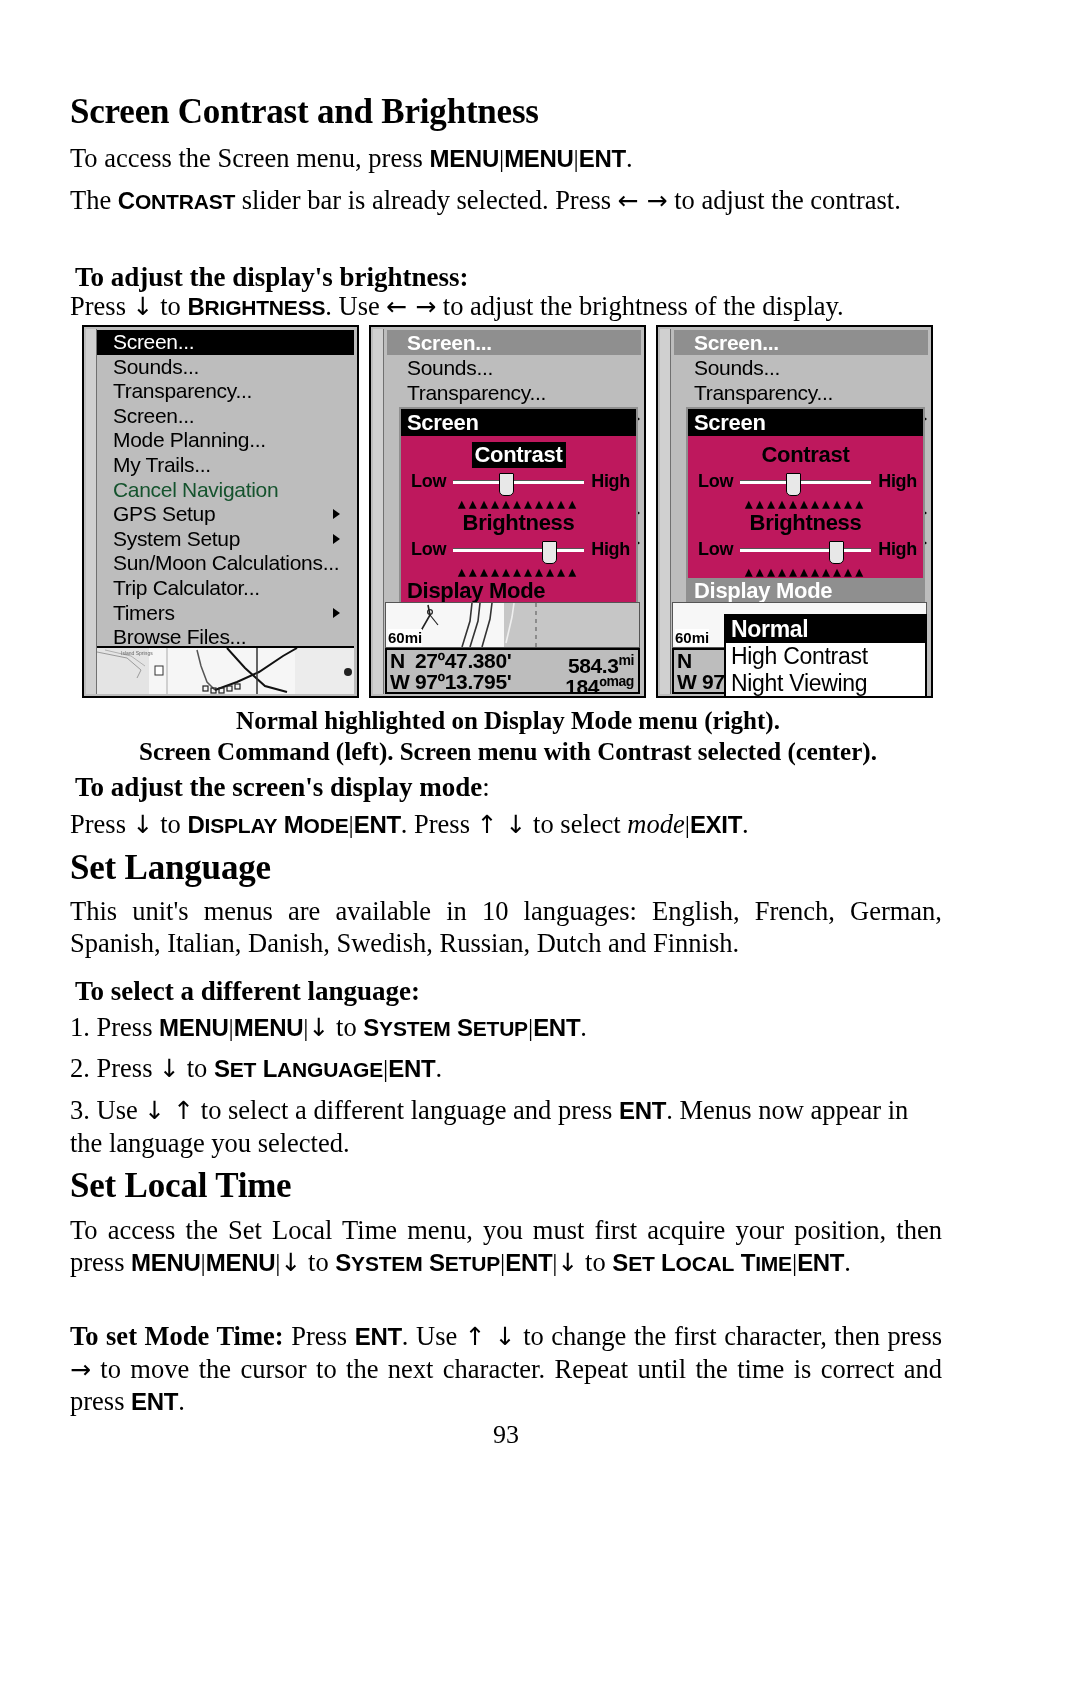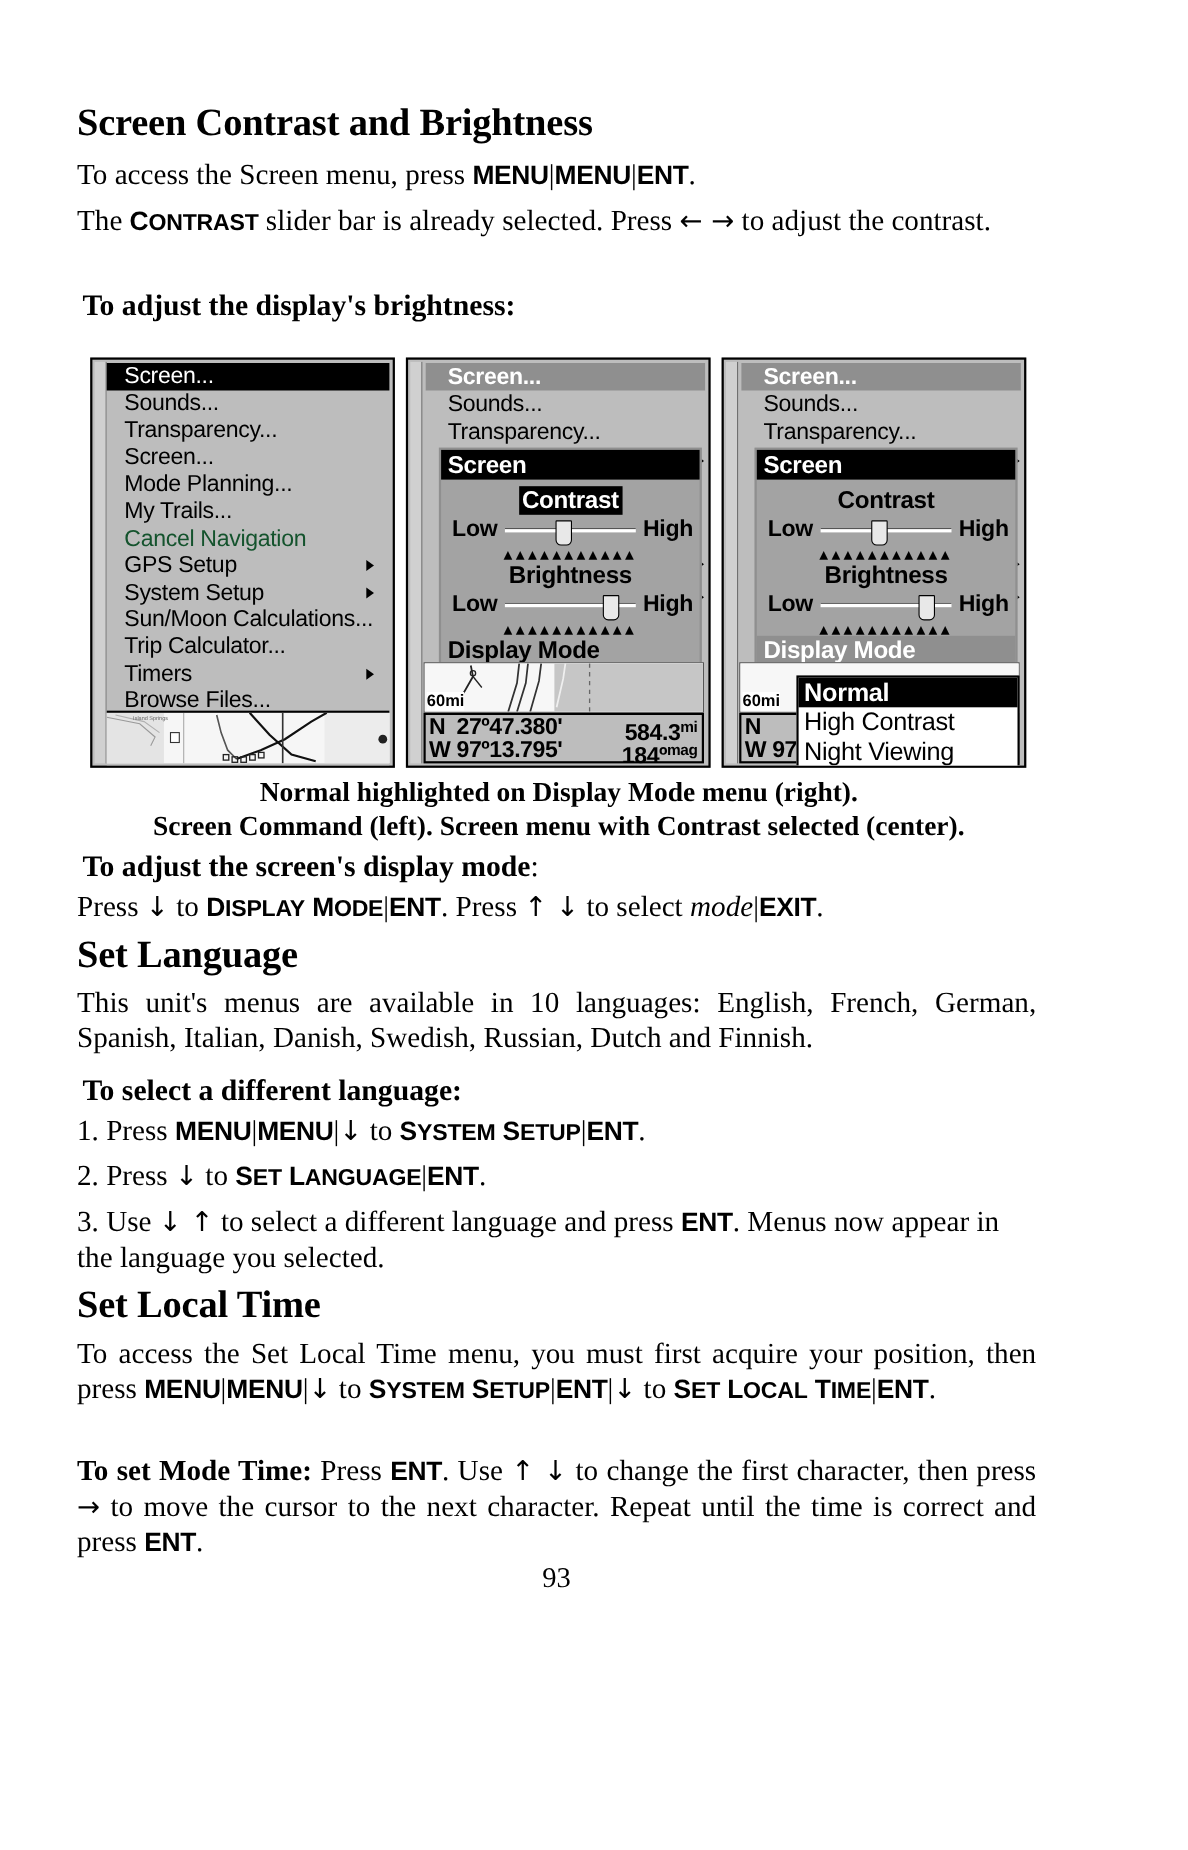--- a/index.html
+++ b/index.html
@@ -142,21 +142,21 @@
     font-size: 21px; padding-left: 20px;
     letter-spacing: -0.3px;
   }
   .topmenu .mi2.sel { background: #8f8f8f; color: #ffffff; font-weight: bold; }
 
   .screenbox {
     position: absolute;
     left: 28px; right: 6px;
     top: 80px;
     height: 220px;
-    background: #a3a3a3;
+    background: #be185d;
     border: 2px solid #8f8f8f;
     box-sizing: border-box;
   }
   .screenbox .title {
     background: #000;
     color: #fff;
     font-size: 22px;
     font-weight: bold;
     height: 27px;
     line-height: 27px;
@@ -176,21 +176,21 @@
   }
   .sl-label.hl { background: #000; color: #fff; }
   .sl-row {
     position: absolute;
     top: 27px; left: 10px; right: 6px;
     height: 24px;
     display: flex;
     align-items: center;
   }
   .sl-low, .sl-high {
-    font-size: 21px; font-weight: bold;
+    font-size: 18px; font-weight: bold;
     letter-spacing: -0.3px;
   }
   .sl-track {
     position: relative;
     flex: 1;
     margin: 0 7px;
     height: 18px;
   }
   .sl-track .line {
     position: absolute;
@@ -357,20 +357,23 @@
   <p class="body nojust" style="position:absolute; left:0; top:142px; width:872px;">
     <span>To access the Screen menu, press </span><span class="kbd">MENU</span><span class="bar">|</span><span class="kbd">MENU</span><span class="bar">|</span><span class="kbd">ENT</span><span>.</span>
   </p>
 
   <p class="body" style="position:absolute; left:0; top:184px; width:872px;">
     <span>The </span><span class="sc"><span class="cap">C</span><span class="sm">ONTRAST</span></span><span> slider bar is already selected. Press </span><span class="arrow">← →</span><span> to adjust the contrast.</span>
   </p>
 
   <p class="sub" style="position:absolute; left:0; top:256px;">To adjust the display's brightness:</p>
 
+  <p class="body nojust" style="position:absolute; left:0; top:290px; width:872px;">
+    <span>Press </span><span class="arrow">↓</span><span> to </span><span class="sc"><span class="cap">B</span><span class="sm">RIGHTNESS</span></span><span>. Use </span><span class="arrow">← →</span><span> to adjust the brightness of the display.</span>
+  </p>
 
   <div class="figure">
 
     <div class="panel p-left">
       <div class="leftrail"></div>
       <div class="menulist" id="left-menu">
           <div class="mi sel"><span>Screen...</span></div>
           <div class="mi"><span>Sounds...</span></div>
           <div class="mi"><span>Transparency...</span></div>
           <div class="mi"><span>Screen...</span></div>

